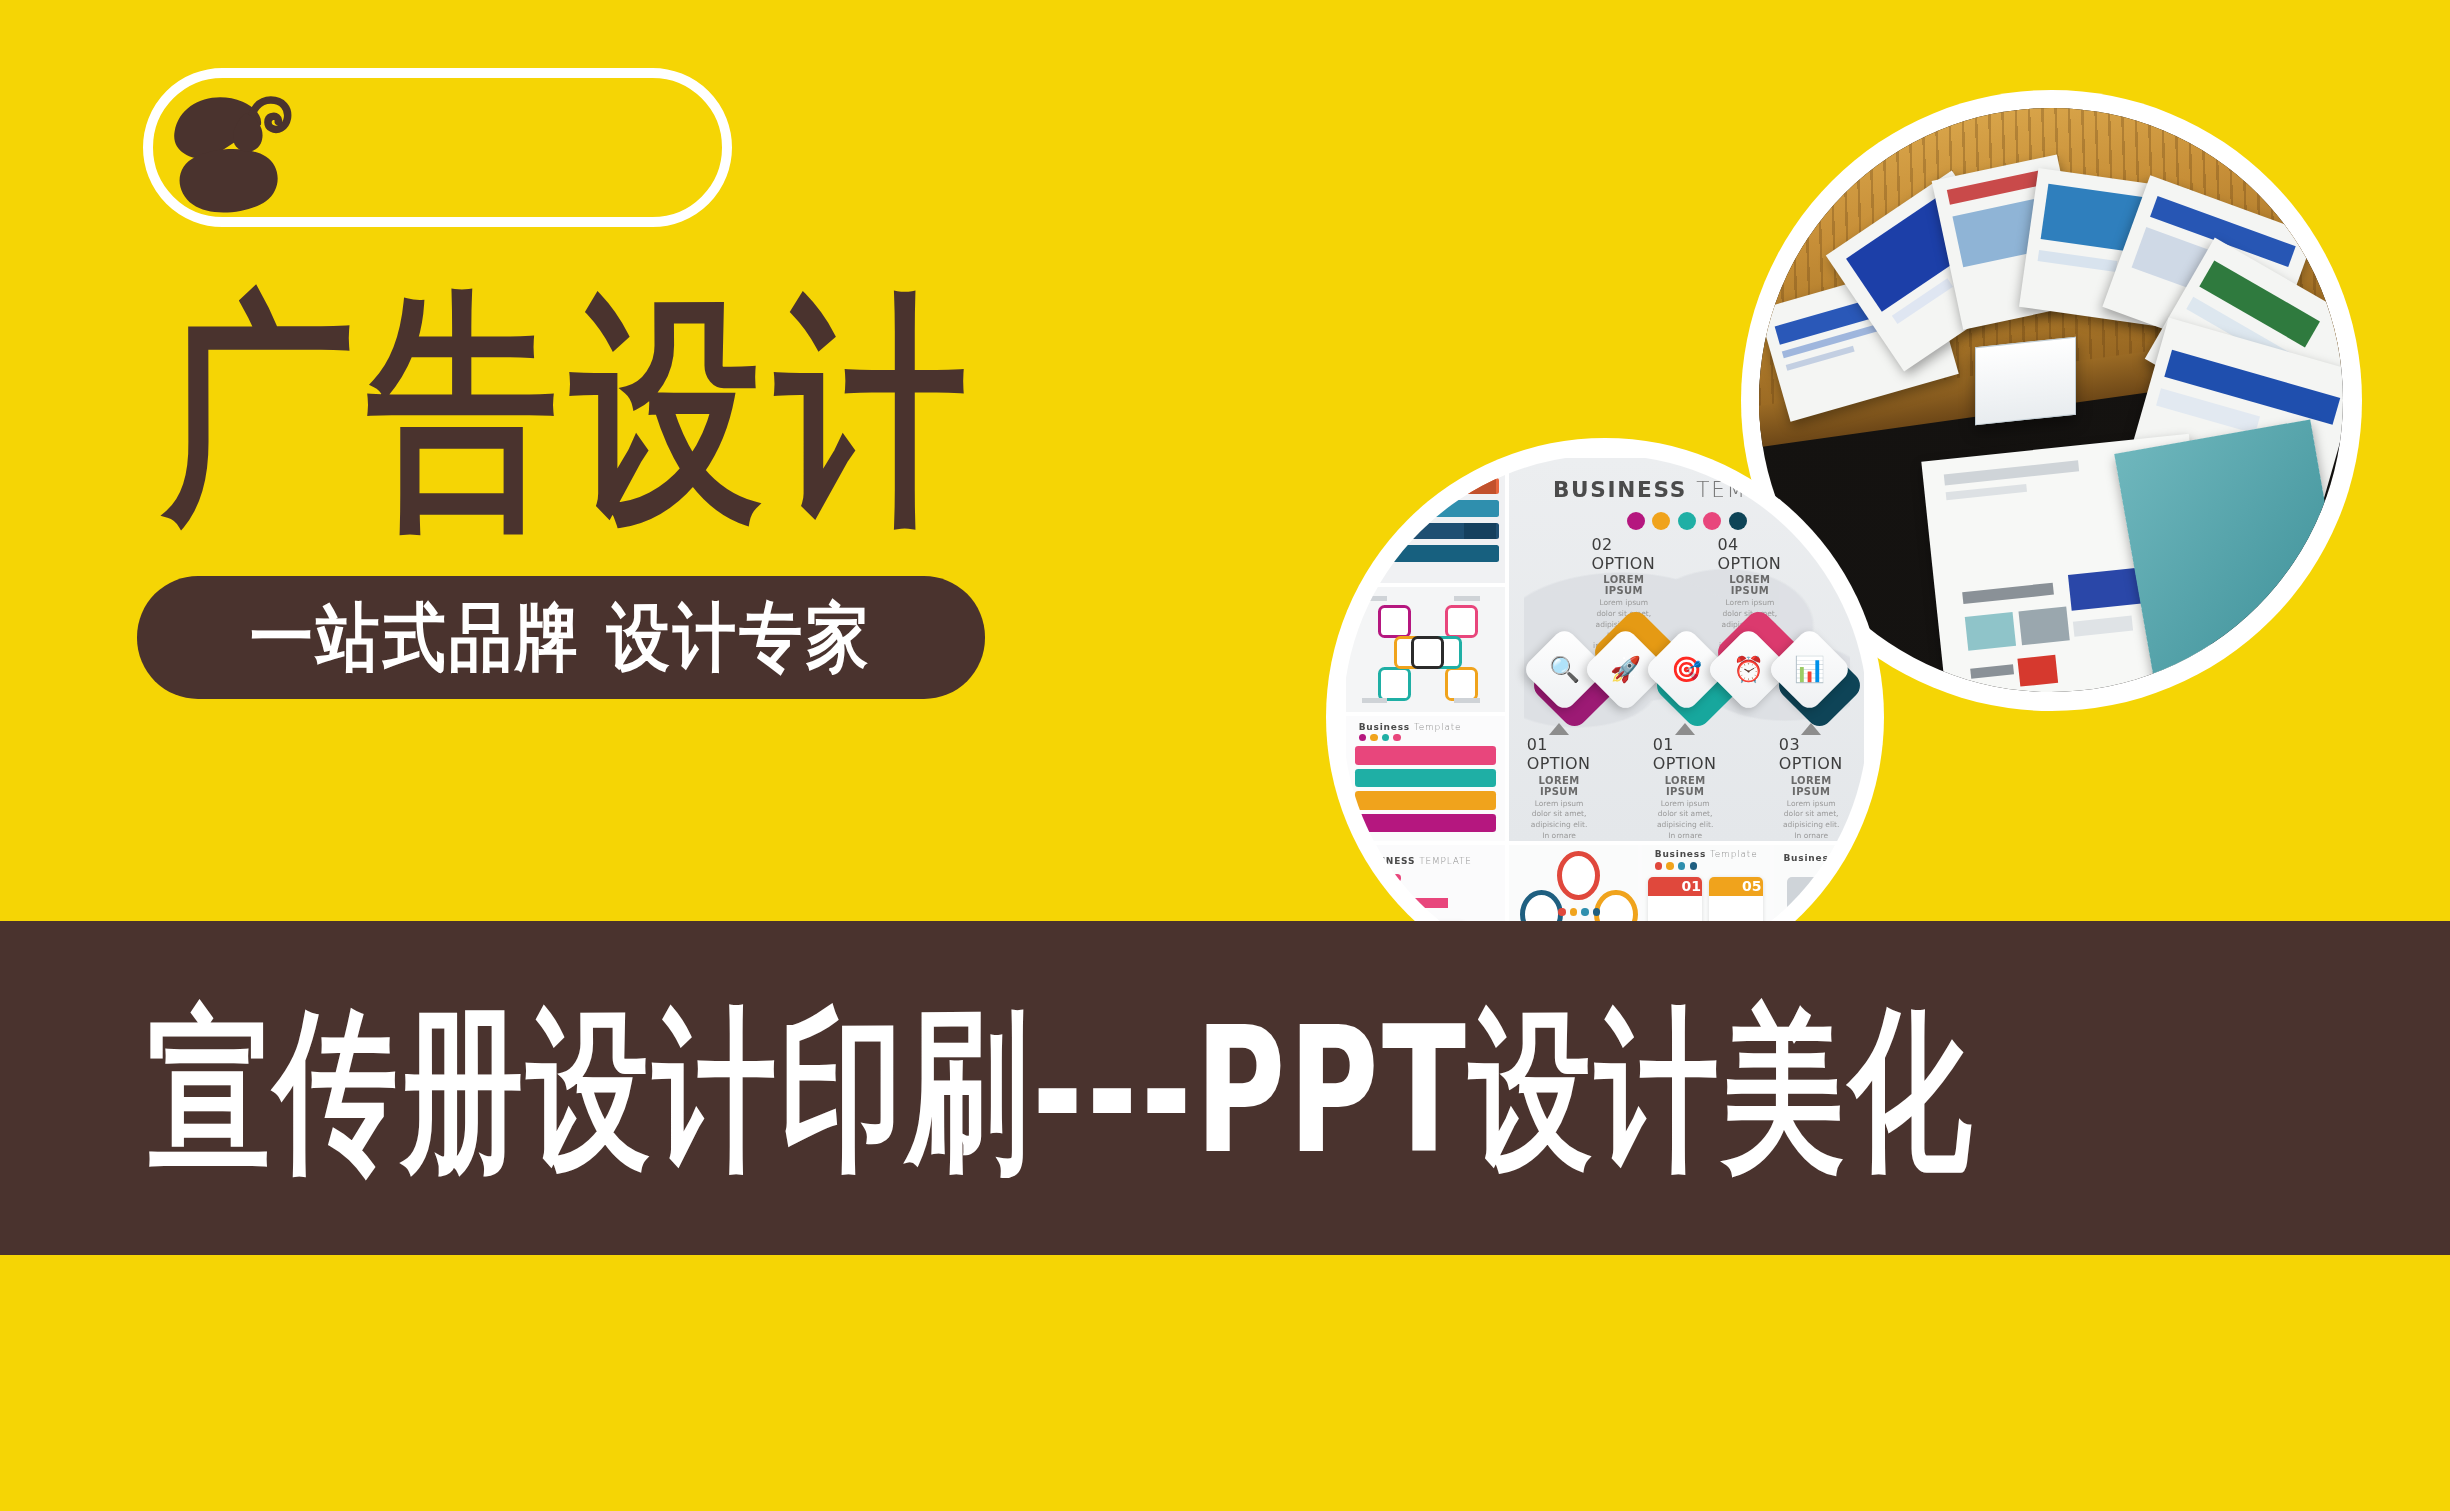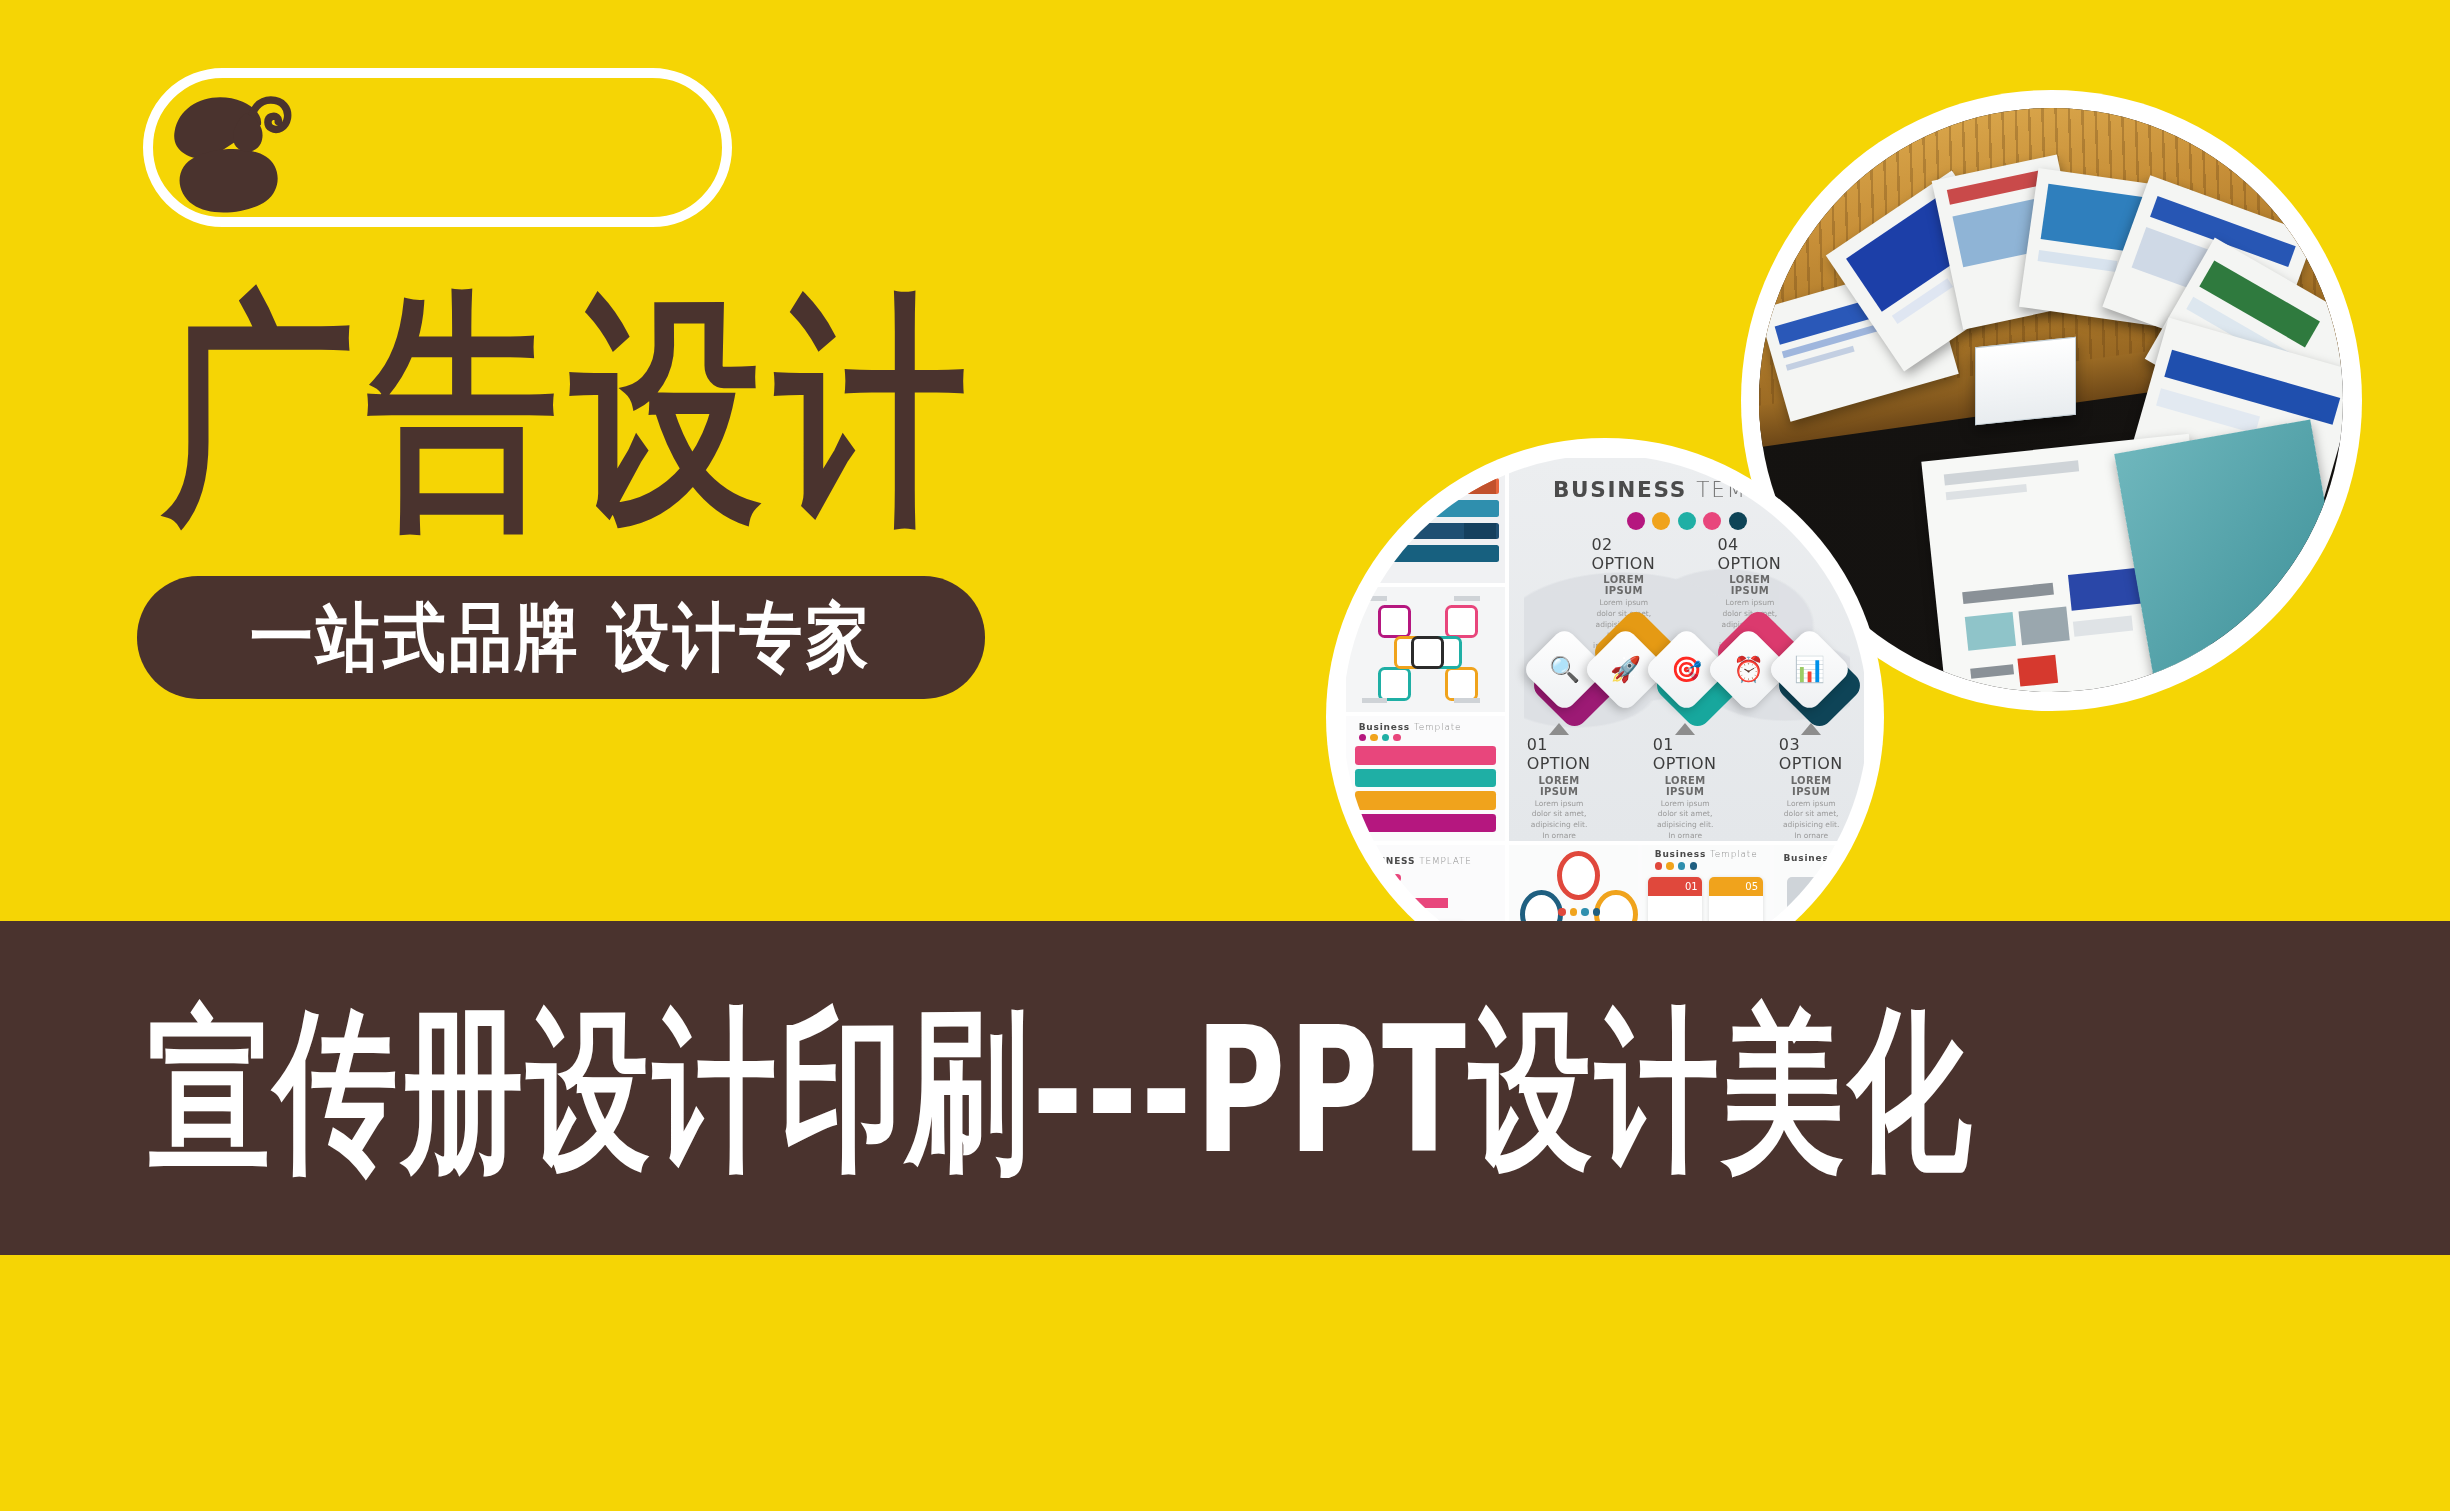--- a/index.html
+++ b/index.html
@@ -165,21 +165,21 @@
   }
   .dia-ic{transform:rotate(-45deg);font-size:25px;line-height:25px;}
   .chev{
     position:absolute;width:65px;height:65px;border-radius:13.3px;
     transform:rotate(45deg);
   }
   .pyr{position:absolute;left:6%;width:88%;height:15%;border-radius:3.3px;}
   .xnode{position:absolute;width:17%;height:22%;border-radius:6.6px;border-width:3.3px;border-style:solid;background:#fff;}
   .ring{position:absolute;width:26%;height:30%;border-radius:50%;border-width:5.8px;border-style:solid;background:#fff;}
   .stepcard{position:absolute;width:42%;height:40%;background:#fff;border-radius:5px;box-shadow:0 1.7px 4.1px rgba(0,0,0,.13);}
-  .steptop{position:absolute;left:0;right:0;top:0;height:36%;border-radius:5px 5px 0 0;color:#fff;font-size:10px;font-weight:normal;display:flex;align-items:center;justify-content:center;padding-left:32px;}
+  .steptop{position:absolute;left:0;right:0;top:0;height:36%;border-radius:5px 5px 0 0;color:#fff;font-size:14px;font-weight:bold;display:flex;align-items:center;justify-content:center;padding-left:32px;}
   .minibar{position:absolute;height:9%;border-radius:2.5px;}
   .minidots{position:absolute;display:flex;gap:4.1px;}
   .minidots span{width:7.5px;height:7.5px;border-radius:50%;display:block;}
   .tlabel{position:absolute;font-size:9px;font-weight:bold;color:#4a4a4a;letter-spacing:0.8px;}
   .tlabel .lt{font-weight:300;color:#8a8a8a;}
 
   
   .banner-text{
     position:absolute;left:148px;top:1003px;
     font-size:123px;line-height:124px;font-weight:bold;color:#FFFFFF;

